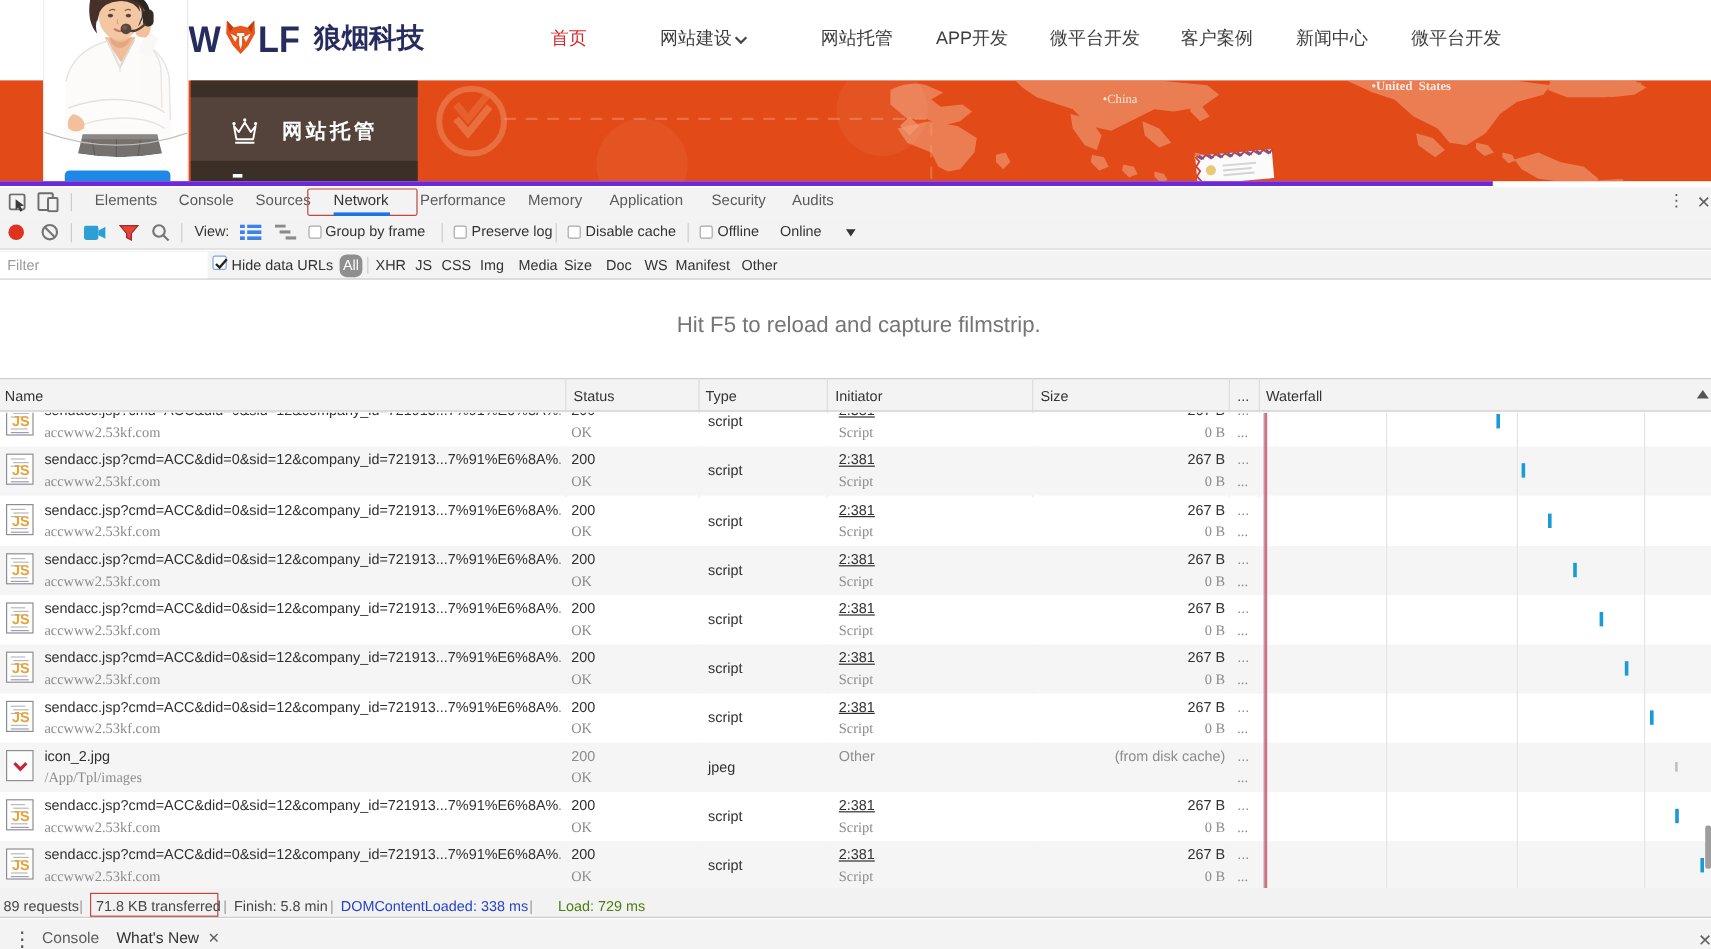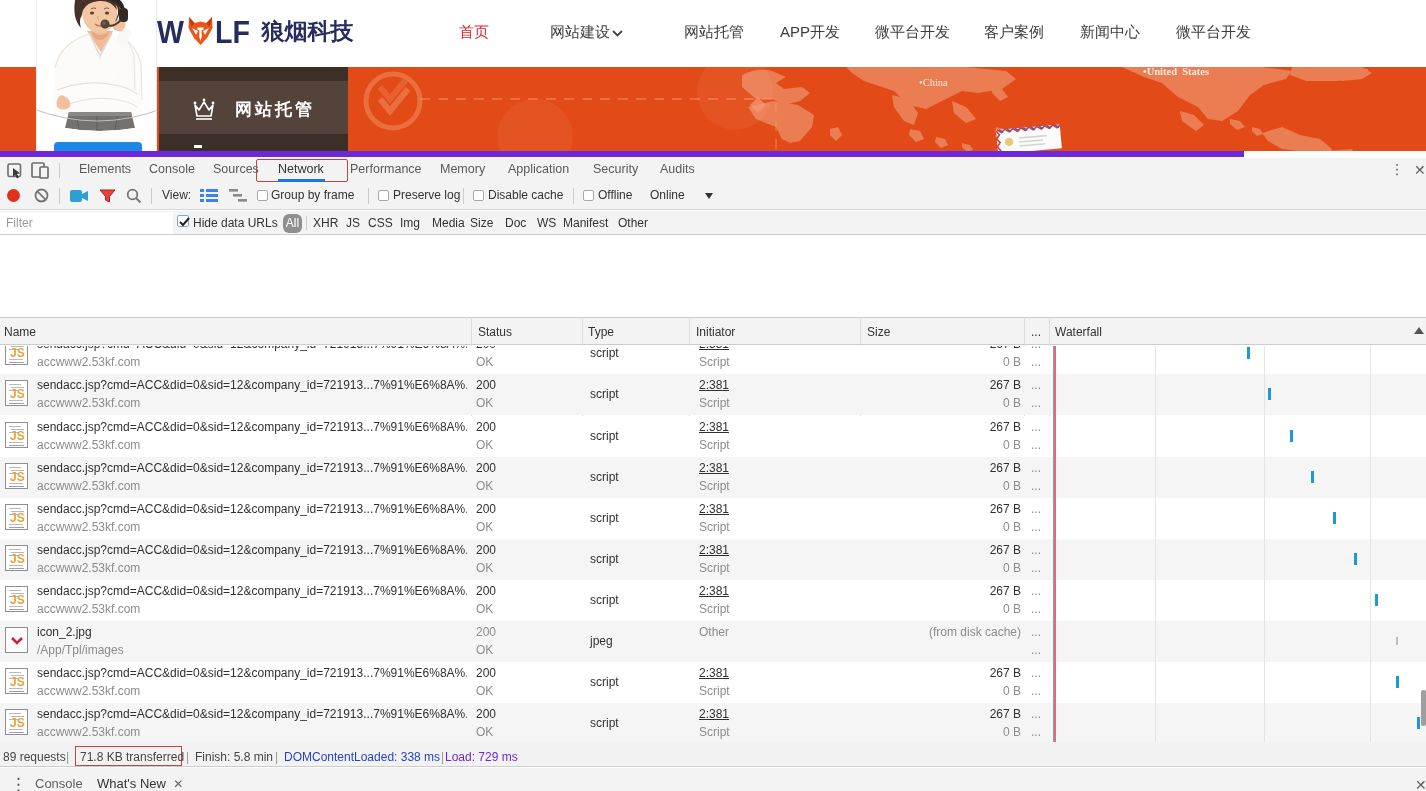--- a/index.html
+++ b/index.html
@@ -5,37 +5,37 @@
 html,body {width:1426px;height:791px;overflow:hidden;font-family:"Liberation Sans",sans-serif;background:#fff}
 .abs {position:absolute}
 
 #sitehead {position:absolute;left:0;top:0;width:1426px;height:67px;background:#fff}
 .nav {position:absolute;top:23px;font-size:15px;color:#3d3d3d;white-space:nowrap}
 
 #banner {position:absolute;left:0;top:67px;width:1426px;height:84px;background:#e24b17;overflow:hidden}
 
 #person {position:absolute;left:36px;top:0;width:121px;height:151px;background:#fff;overflow:hidden;border-left:1px solid #eee;border-right:1px solid #e8e8e8}
 
-#dt {position:absolute;left:0;top:151px;width:1244px;height:640px;background:#fff;border-top:6px solid #6d28d9;font-size:12px;color:#303030}
+#dt {position:absolute;left:0;top:151px;width:1244px;height:640px;background:#fff;border-top:4px solid #6d28d9;font-size:12px;color:#303030}
 #tabbar {position:absolute;left:0;top:1px;width:1426px;height:25px;background:#f3f3f3}
 .tab {position:absolute;top:4px;font-size:12.5px;color:#5a5a5a}
 #toolbar {position:absolute;left:0;top:26px;width:1426px;height:27px;background:#f3f3f3;border-bottom:1px solid #d8d8d8}
 #filterbar {position:absolute;left:0;top:54px;width:1426px;height:24px;background:#f3f3f3;border-bottom:1px solid #ccc}
 .ftxt {position:absolute;top:5px;font-size:12px;color:#333}
 .sep {position:absolute;width:1px;background:#ccc}
 .cb {position:absolute;width:11px;height:11px;background:#fff;border:1px solid #a8a8a8;border-radius:2px;top:7px}
 
 #thead {position:absolute;left:0;top:160px;width:1426px;height:28px;background:#f3f3f3;border-top:1px solid #ccc;border-bottom:1px solid #ccc}
 .th {position:absolute;top:7px;color:#333}
 .colline {position:absolute;width:1px;background:#ddd;top:160px;height:426px}
 #tbody {position:absolute;left:0;top:189px;width:1426px;height:396px;overflow:hidden}
 .row {position:absolute;left:0;width:1426px}
 .row > div {position:absolute;white-space:nowrap}
 .l1 {top:4px;height:15px;line-height:15px}
-.l2 {top:22px;height:15px;line-height:15px;}
+.l2 {top:22px;height:15px;line-height:15px;font-family:Liberation Serif, serif;}
 .mid {top:13px;height:15px;line-height:15px}
 .gr {color:#8c8c8c}
 .name {left:37px;max-width:430px;overflow:hidden}
 .sz {right:405px;text-align:right}
 .dots {left:1031px;color:#8c8c8c}
 .tick {top:14px;width:3px;height:12px;background:#1a9bd8}
 .fico {top:6px;left:5px;width:23px;height:26px;background:#fff;border:1px solid #8e8e8e;position:absolute}
 .fl {position:absolute;height:1px;background:#b9b9b9}
 .js {position:absolute;top:6px;left:4px;font-size:12px;font-weight:bold;color:#e8a33d;letter-spacing:0px}
 
@@ -293,20 +293,21 @@
     <div class="ftxt" style="left:368px">CSS</div>
     <div class="ftxt" style="left:400px">Img</div>
     <div class="ftxt" style="left:432px">Media</div>
     <div class="ftxt" style="left:470px">Size</div>
     <div class="ftxt" style="left:505px">Doc</div>
     <div class="ftxt" style="left:537px">WS</div>
     <div class="ftxt" style="left:563px">Manifest</div>
     <div class="ftxt" style="left:618px">Other</div>
   </div>
   <div class="abs" style="left:0;top:79px;width:1426px;height:81px;background:#fff"></div>
+  <div class="abs" style="left:564px;top:105px;font-size:18.5px;color:#757575">Hit F5 to reload and capture filmstrip.</div>
   <div id="thead">
     <div class="th" style="left:4px">Name</div>
     <div class="th" style="left:478px">Status</div>
     <div class="th" style="left:588px">Type</div>
     <div class="th" style="left:696px">Initiator</div>
     <div class="th" style="left:867px">Size</div>
     <div class="th" style="left:1031px">...</div>
     <div class="th" style="left:1055px">Waterfall</div>
     <div class="abs" style="left:1414px;top:9px;width:0;height:0;border-left:5px solid transparent;border-right:5px solid transparent;border-bottom:7px solid #555"></div>
   </div>
@@ -539,21 +540,21 @@
   <div id="summary">
     <div class="stxt" style="left:3px">89 requests</div>
     <div class="stxt" style="left:66px;color:#9a9a9a">|</div>
     <div class="abs" style="left:75px;top:4px;width:107px;height:20px;border:1.5px solid #c24540"></div>
     <div class="stxt" style="left:80px">71.8 KB transferred</div>
     <div class="stxt" style="left:186px;color:#9a9a9a">|</div>
     <div class="stxt" style="left:195px">Finish: 5.8 min</div>
     <div class="stxt" style="left:275px;color:#9a9a9a">|</div>
     <div class="stxt" style="left:284px;color:#2543c9">DOMContentLoaded: 338 ms</div>
     <div class="stxt" style="left:441px;color:#9a9a9a">|</div>
-    <div class="stxt" style="left:445px;color:#6d28d9">Load: 729 ms</div>
+    <div class="stxt" style="left:465px;color:#4d7c0f">Load: 729 ms</div>
   </div>
   <div id="drawer">
     <div class="abs" style="left:10px;top:6px;font-size:17px;color:#555">⋮</div>
     <div class="abs" style="left:35px;top:8px;font-size:13px;color:#5f5f5f">Console</div>
     <div class="abs" style="left:97px;top:8px;font-size:13px;color:#333">What's New&nbsp;&nbsp;<span style="color:#5f5f5f;font-size:12px">✕</span></div>
     <div class="abs" style="left:83px;top:26px;width:97px;height:3px;background:#2196f3"></div>
     <div class="abs" style="left:1415px;top:9px;font-size:14px;color:#5f5f5f">✕</div>
   </div>
 </div>
 

